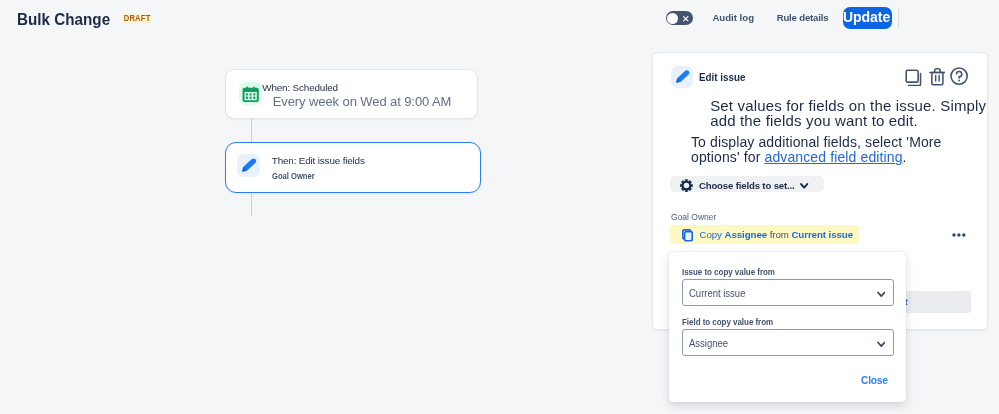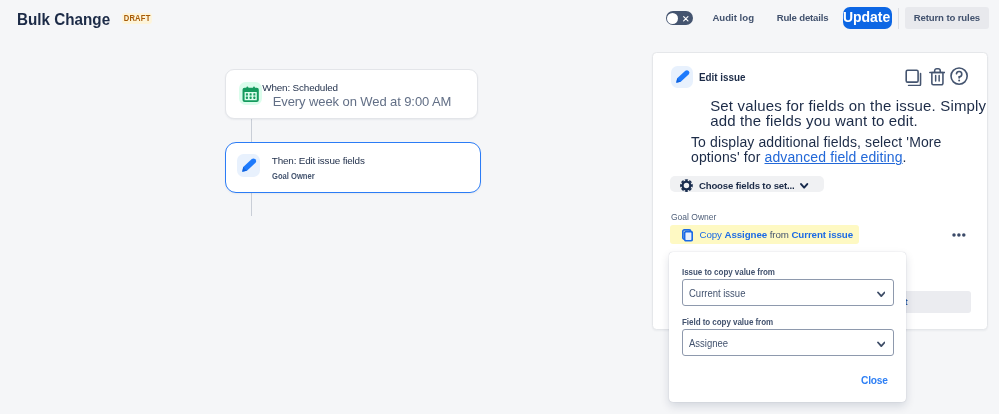--- a/index.html
+++ b/index.html
@@ -75,21 +75,20 @@
     <div class="knob"></div>
     <svg class="x" viewBox="0 0 12 12">
       <path d="M3.3 3.3 L8.7 8.7 M8.7 3.3 L3.3 8.7" stroke="#fff" stroke-width="1.45" stroke-linecap="round"></path>
     </svg>
   </div>
 
   <div class="hlink a">Audit log</div>
   <div class="hlink b">Rule details</div>
   <div class="btn-update">Update</div>
   <div class="vdiv"></div>
-  <div class="btn-return">Return to rules</div>
 
   <div class="connector" style="left:251.4px;top:118.5px;height:23.5px;"></div>
   <div class="connector" style="left:251.4px;top:192.8px;height:23px;"></div>
 
   <div class="card card-when">
     <div class="iconbox ic-green" style="left:13px;top:12.5px;">
       <svg viewBox="0 0 26 26" width="23" height="23">
         <g fill="#159b5e" transform="translate(0.2,0.6)">
           <rect x="8.3" y="4.4" width="1.9" height="3.4" rx="0.85"></rect>
           <rect x="15.8" y="4.4" width="1.9" height="3.4" rx="0.85"></rect>

